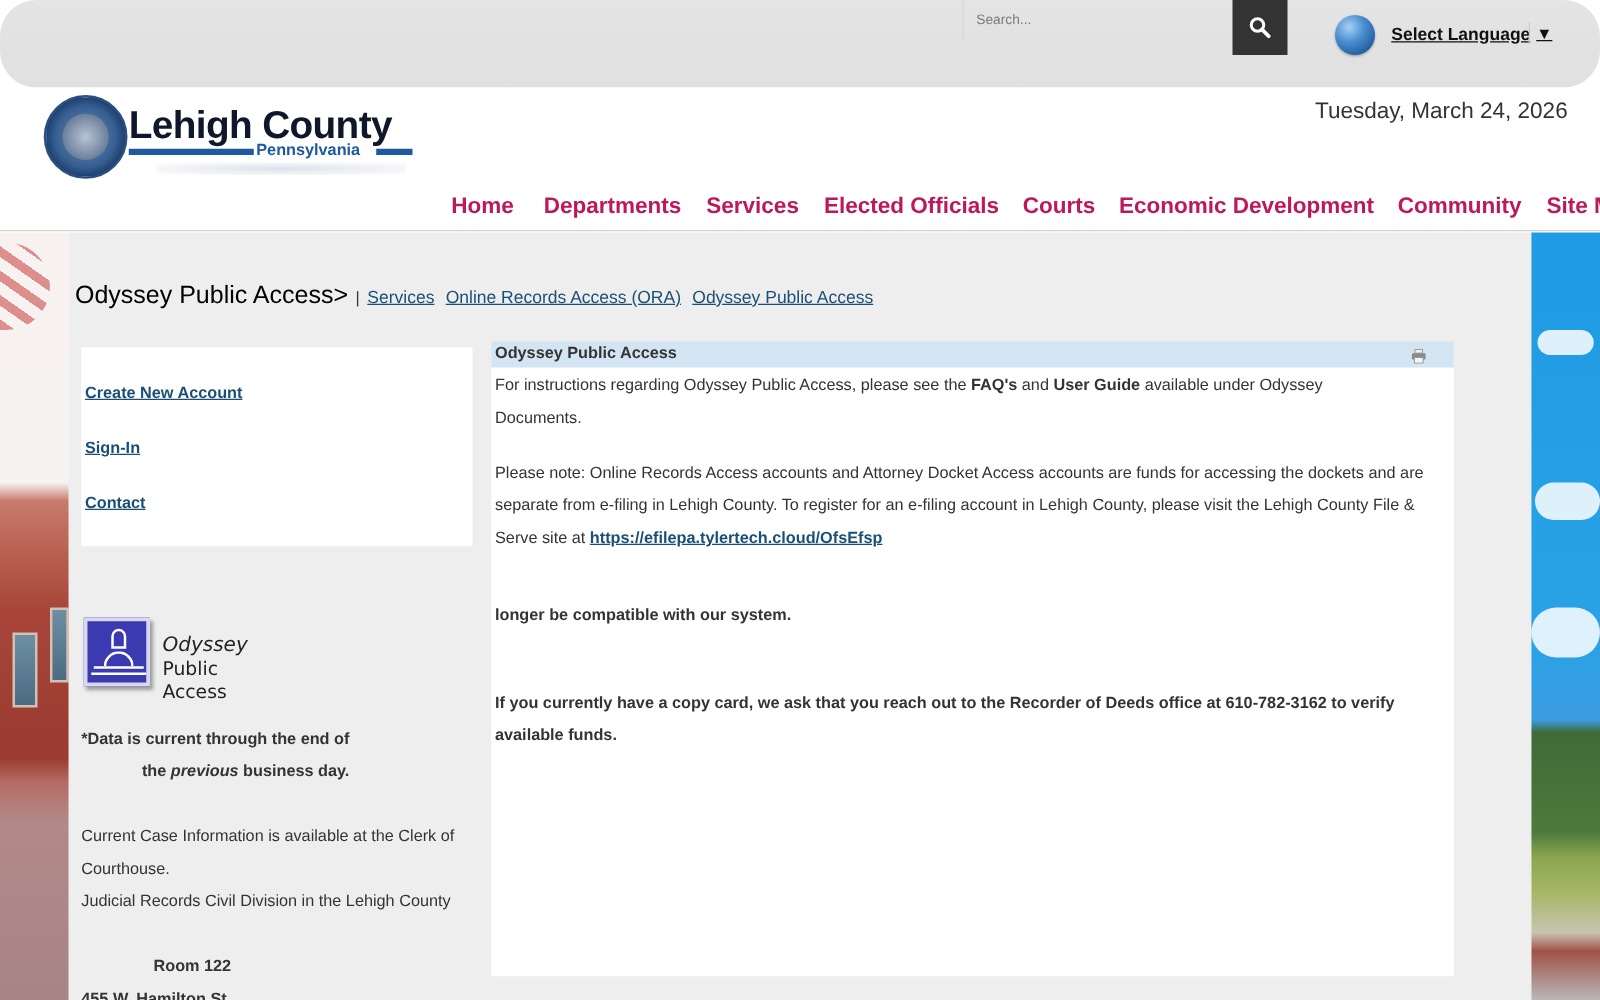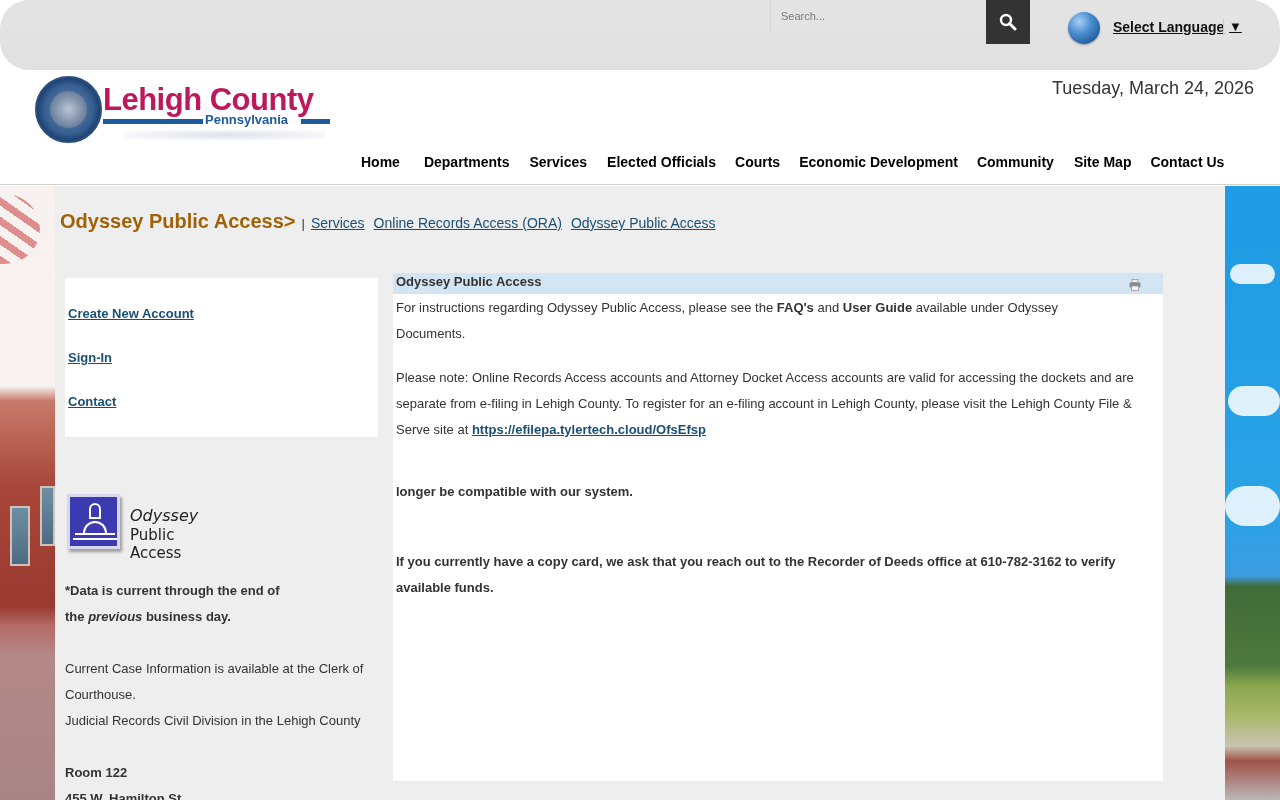--- a/index.html
+++ b/index.html
@@ -15,64 +15,64 @@
     .globe { position: absolute; left: 1068px; top: 12px; width: 32px; height: 32px; border-radius: 50%; background: radial-gradient(circle at 35% 30%, #a8d0f3 0%, #4a8ed0 40%, #1f5a9c 80%, #174a84 100%); box-shadow: 0 1px 2px rgba(0,0,0,0.3); }
     .lang-select { position: absolute; left: 1113px; top: 19px; font-size: 14px; font-weight: bold; color: #111; text-decoration: underline; cursor: pointer; }
     .lang-divider { position: absolute; left: 1223px; top: 18px; width: 1px; height: 17px; background: #ccc; }
     .lang-arrow { position: absolute; left: 1229px; top: 19px; font-size: 13px; color: #111; text-decoration: underline; cursor: pointer; }
 
     
     .header { position: absolute; left: 0; top: 70px; width: 1280px; height: 115px; background: #fff; border-bottom: 1px solid #d0d0d0; }
     .logo { position: absolute; left: 35px; top: 6px; width: 300px; height: 68px; }
     .seal { position: absolute; left: 0; top: 0; width: 67px; height: 67px; border-radius: 50%; background: radial-gradient(circle, #6d8db6 0%, #365e90 55%, #1f4272 70%, #1a3a66 100%); border: 2px solid #2b4f80; }
     .seal-inner { position: absolute; left: 13px; top: 13px; width: 37px; height: 37px; border-radius: 50%; background: radial-gradient(circle, #b9c4d4 0%, #6b7f9c 70%); }
-    .logo-title { position: absolute; left: 68px; top: 6px; font-size: 31px; font-weight: bold; color: #be185d; letter-spacing: -0.5px; white-space: nowrap; }
+    .logo-title { position: absolute; left: 68px; top: 6px; font-size: 31px; font-weight: bold; color: #0f172a; letter-spacing: -0.5px; white-space: nowrap; }
     .logo-bar { position: absolute; left: 68px; top: 43px; width: 100px; height: 5px; background: #1d5aa0; }
     .logo-sub { position: absolute; left: 170px; top: 36px; font-size: 13px; font-weight: bold; color: #1d5aa0; }
     .logo-bar2 { position: absolute; left: 266px; top: 43px; width: 29px; height: 5px; background: #1d5aa0; }
     .logo-shadow { position: absolute; left: 90px; top: 54px; width: 200px; height: 10px; background: radial-gradient(ellipse, rgba(120,140,170,0.25), rgba(255,255,255,0)); }
     .date { position: absolute; left: 1013px; top: 8px; font-size: 18px; font-weight: normal; color: #333; margin-left: 39px; }
     .nav { position: absolute; left: 351px; top: 84px; display: flex; }
-    .nav-item { font-size: 14px; font-weight: bold; color: #000000; cursor: pointer; white-space: nowrap; }
+    .nav-item { font-size: 18px; font-weight: bold; color: #be185d; cursor: pointer; white-space: nowrap; }
 
     
     .bg-left { position: absolute; left: 0; top: 186px; width: 55px; height: 614px;
       background:
         linear-gradient(160deg, rgba(255,255,255,0) 0%, rgba(255,255,255,0) 100%),
         linear-gradient(180deg, #f7f2ef 0px, #f7f3f1 200px, #c77a6a 215px, #a8463a 300px, #9a3a30 420px, #b56b66 440px, #b38888 470px, #a88486 614px); }
     .bg-left .flag { position: absolute; left: 0; top: 8px; width: 40px; height: 70px;
       background: repeating-linear-gradient(35deg, rgba(200,60,60,0.55) 0 7px, rgba(255,255,255,0) 7px 16px); border-radius: 0 40px 40px 0; }
     .bg-left .win1 { position: absolute; left: 10px; top: 320px; width: 20px; height: 60px; background: linear-gradient(#6d8fa3, #4b6b82); border: 2px solid #cfc2b8; }
     .bg-left .win2 { position: absolute; left: 40px; top: 300px; width: 15px; height: 60px; background: linear-gradient(#6d8fa3, #4b6b82); border: 2px solid #cfc2b8; }
     .bg-right { position: absolute; left: 1225px; top: 186px; width: 55px; height: 614px;
       background: linear-gradient(180deg, #1e9be4 0px, #2aa2e6 330px, #3d9be0 390px, #3f6b38 400px, #4d7a3c 480px, #8aa64e 500px, #a9b86a 530px, #c8c4b0 560px, #a05248 575px, #b8b8b8 614px); }
     .bg-right .cloud { position: absolute; background: rgba(255,255,255,0.85); border-radius: 20px; }
 
     
     .content { position: absolute; left: 55px; top: 186px; width: 1170px; height: 614px; background: #eeeeee; }
     .breadcrumb { position: absolute; left: 5px; top: 24px; display: flex; align-items: baseline; white-space: nowrap; }
-    .bc-title { font-size: 20px; font-weight: bold; color: #a16207; }
+    .bc-title { font-size: 20px; font-weight: normal; color: #000000; margin-top: 15px; }
     .bc-sep { font-size: 13px; color: #333; margin-left: 6px; margin-right: 6px; }
     .bc-link { font-size: 14px; color: #1a4f75; text-decoration: underline; margin-right: 9px; cursor: pointer; }
 
     .links-box { position: absolute; left: 10px; top: 92px; width: 313px; height: 159px; background: #fff; }
     .links-head { height: 21px; background: #d3e4f2; font-size: 13px; font-weight: bold; color: #333; padding: 2px 3px; }
     .side-link { position: absolute; left: 3px; font-size: 13px; font-weight: bold; color: #1a4f75; text-decoration: underline; cursor: pointer; }
 
     .ody-logo { position: absolute; left: 12px; top: 308px; width: 160px; height: 60px; }
     .ody-icon { position: absolute; left: 0; top: 0; width: 53px; height: 55px; background: #3b3ab0; border: 3px solid #d9d6ef; box-shadow: 2px 3px 3px rgba(0,0,0,0.35); }
     .ody-icon .dome { position: absolute; left: 13px; top: 24px; width: 24px; height: 12px; border: 2px solid #fff; border-bottom: none; border-radius: 12px 12px 0 0; }
     .ody-icon .base { position: absolute; left: 5px; top: 36px; width: 40px; height: 2px; background: #fff; }
     .ody-icon .base2 { position: absolute; left: 3px; top: 41px; width: 44px; height: 2px; background: #fff; }
     .ody-icon .top { position: absolute; left: 19px; top: 6px; width: 12px; height: 16px; border: 2px solid #fff; border-radius: 6px 6px 0 0; }
     .ody-name { position: absolute; left: 63px; top: 12px; font-family: "DejaVu Sans", sans-serif; font-size: 16px; font-style: italic; color: #222; }
     .ody-sub { position: absolute; left: 63px; top: 32px; font-family: "DejaVu Sans", sans-serif; font-size: 15px; color: #222; }
 
     .side-text { position: absolute; left: 10px; font-size: 13px; color: #333; line-height: 26px; }
-    .side-text.bold { font-weight: bold; }
+    .side-text.bold { font-weight: bold; text-align: right; }
 
     .main-box { position: absolute; left: 338px; top: 87px; width: 770px; height: 508px; background: #fff; }
     .main-head { height: 21px; background: #d3e4f2; font-size: 13px; font-weight: bold; color: #333; padding: 1px 3px; position: relative; }
     .print-icon { position: absolute; right: 22px; top: 6px; width: 12px; height: 12px; cursor: pointer; }
     .para { position: absolute; left: 3px; width: 750px; font-size: 13px; line-height: 26px; color: #333; }
     .para b { color: #333; }
     .para a { color: #1a4f75; font-weight: bold; text-decoration: underline; cursor: pointer; }
     .para sup { font-size: 9px; vertical-align: 6px; line-height: 0; }
   </style>
 </head>
@@ -181,21 +181,21 @@
         <rect x="2.5" y="7" width="7" height="4.5" fill="#f4f4f4" stroke="#999" stroke-width="0.8"></rect>
       </svg>
     </div>
 
     <div class="para" style="top:22px">
       <div><span>For instructions regarding Odyssey Public Access, please see the </span><b>FAQ's</b><span> and </span><b>User Guide</b><span> available under Odyssey</span></div>
       <div>Documents.</div>
     </div>
 
     <div class="para" style="top:92px">
-      <div>Please note:  Online Records Access accounts and Attorney Docket Access accounts are valid for accessing the dockets and are</div>
+      <div>Please note:  Online Records Access accounts and Attorney Docket Access accounts are funds for accessing the dockets and are</div>
       <div>separate from e-filing in Lehigh County.  To register for an e-filing account in Lehigh County, please visit the Lehigh County File &amp;</div>
       <div><span>Serve site at </span><a>https://efilepa.tylertech.cloud/OfsEfsp</a></div>
     </div>
 
     <div class="para" style="top:206px;font-weight:bold">
       <div>longer be compatible with our system.</div>
     </div>
 
     <div class="para" style="top:276px;font-weight:bold">
       <div>If you currently have a copy card, we ask that you reach out to the Recorder of Deeds office at 610-782-3162 to verify</div>

